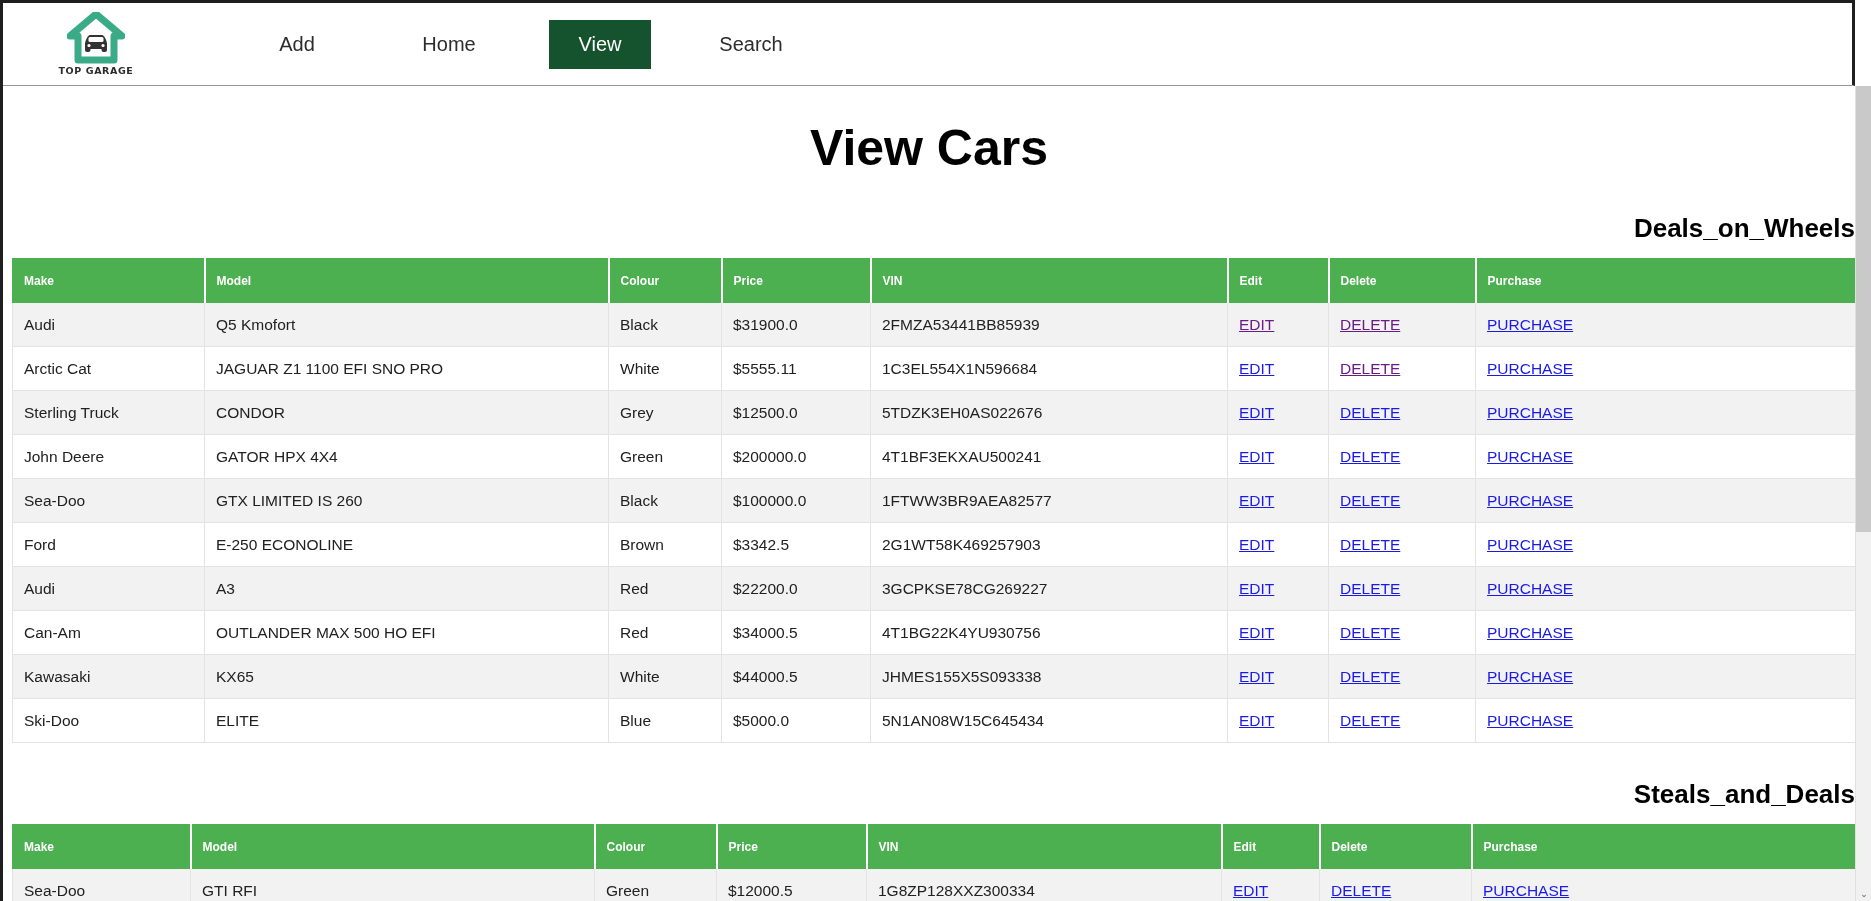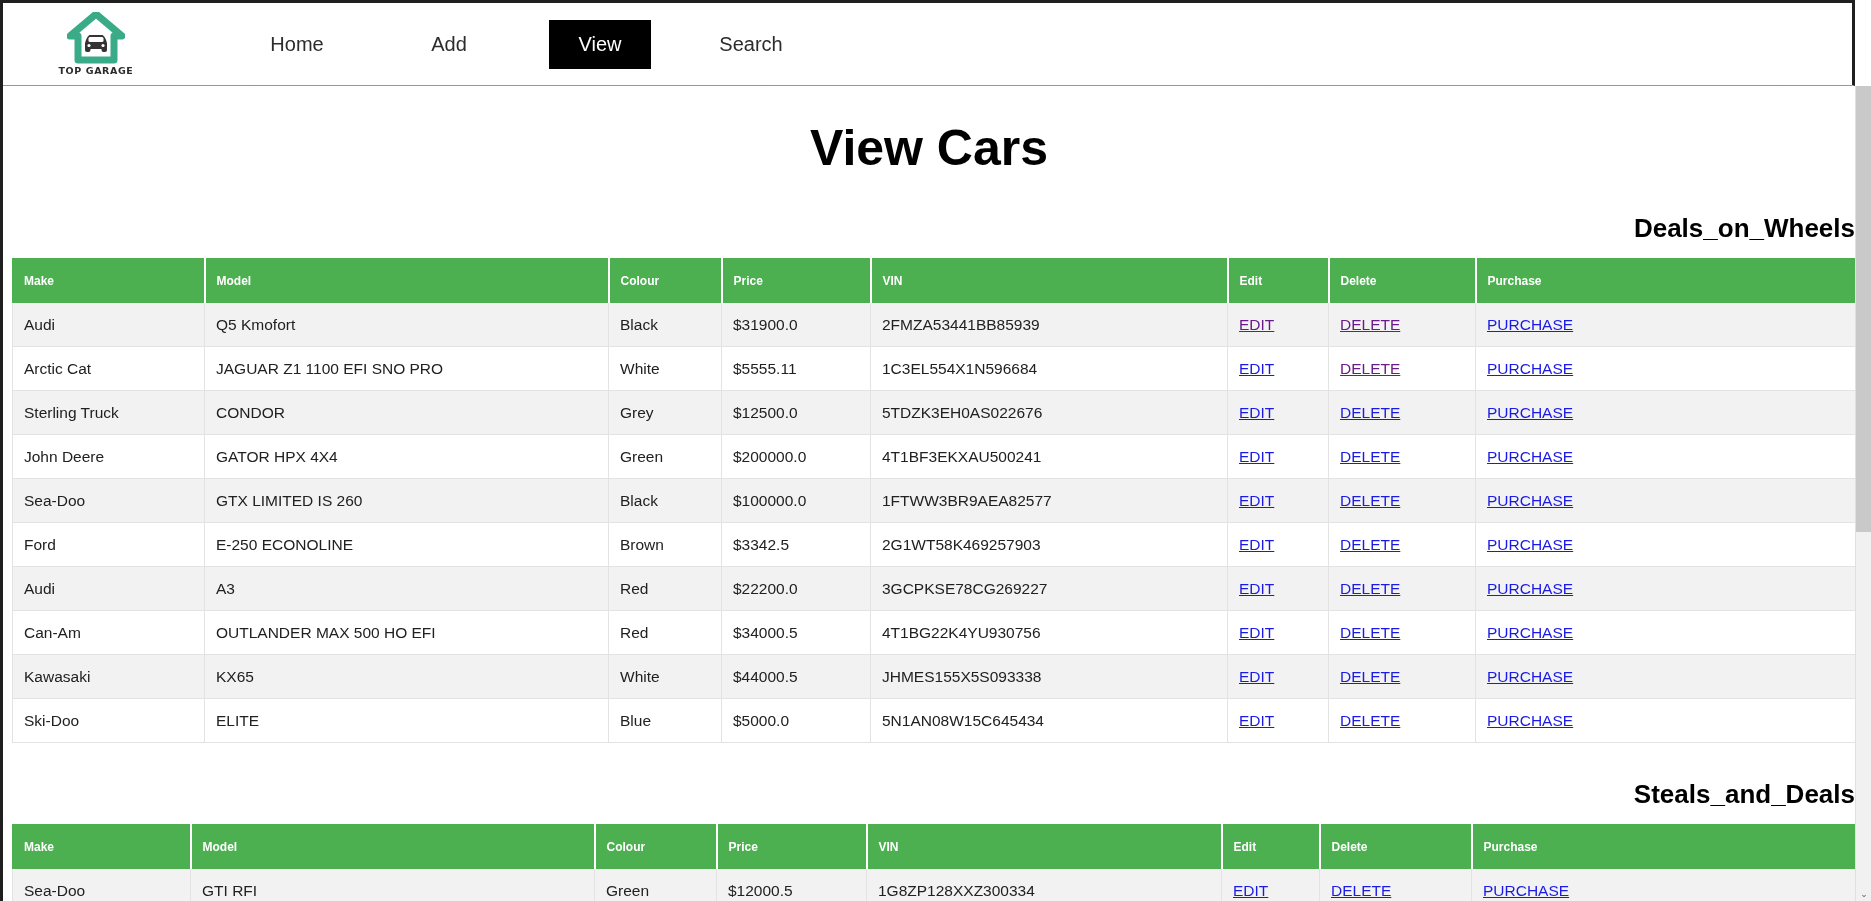--- a/index.html
+++ b/index.html
@@ -68,21 +68,21 @@
     font-size: 20px;
     color: #2c2c2c;
     text-decoration: none;
     padding: 12px 0;
     width: 152px;
     text-align: center;
     cursor: pointer;
     white-space: nowrap;
   }
   .navlink.active {
-    background: #000000;
+    background: #14532d;
     color: #ffffff;
     padding: 13px 12px;
     width: 102px;
     margin: 0 24px;
   }
 
   
   .content {
     position: relative;
     width: 1855px;
@@ -219,22 +219,22 @@
             <rect x="21.5" y="25" width="15" height="5" rx="1.5" fill="#ffffff"></rect>
             <circle cx="22" cy="33.5" r="1.6" fill="#ffffff"></circle>
             <circle cx="36" cy="33.5" r="1.6" fill="#ffffff"></circle>
           </g>
         </svg>
       </span>
       <span class="brand-word">TOP GARAGE</span>
     </div>
 
     <div class="navlinks">
+      <a class="navlink" href="#">Add</a>
       <a class="navlink" href="#">Home</a>
-      <a class="navlink" href="#">Add</a>
       <a class="navlink active" href="#">View</a>
       <a class="navlink" href="#">Search</a>
     </div>
   </div>
 
   <div class="content">
 
     <h1 class="page-title">View Cars</h1>
 
     <h2 class="table-title">Deals_on_Wheels</h2>

